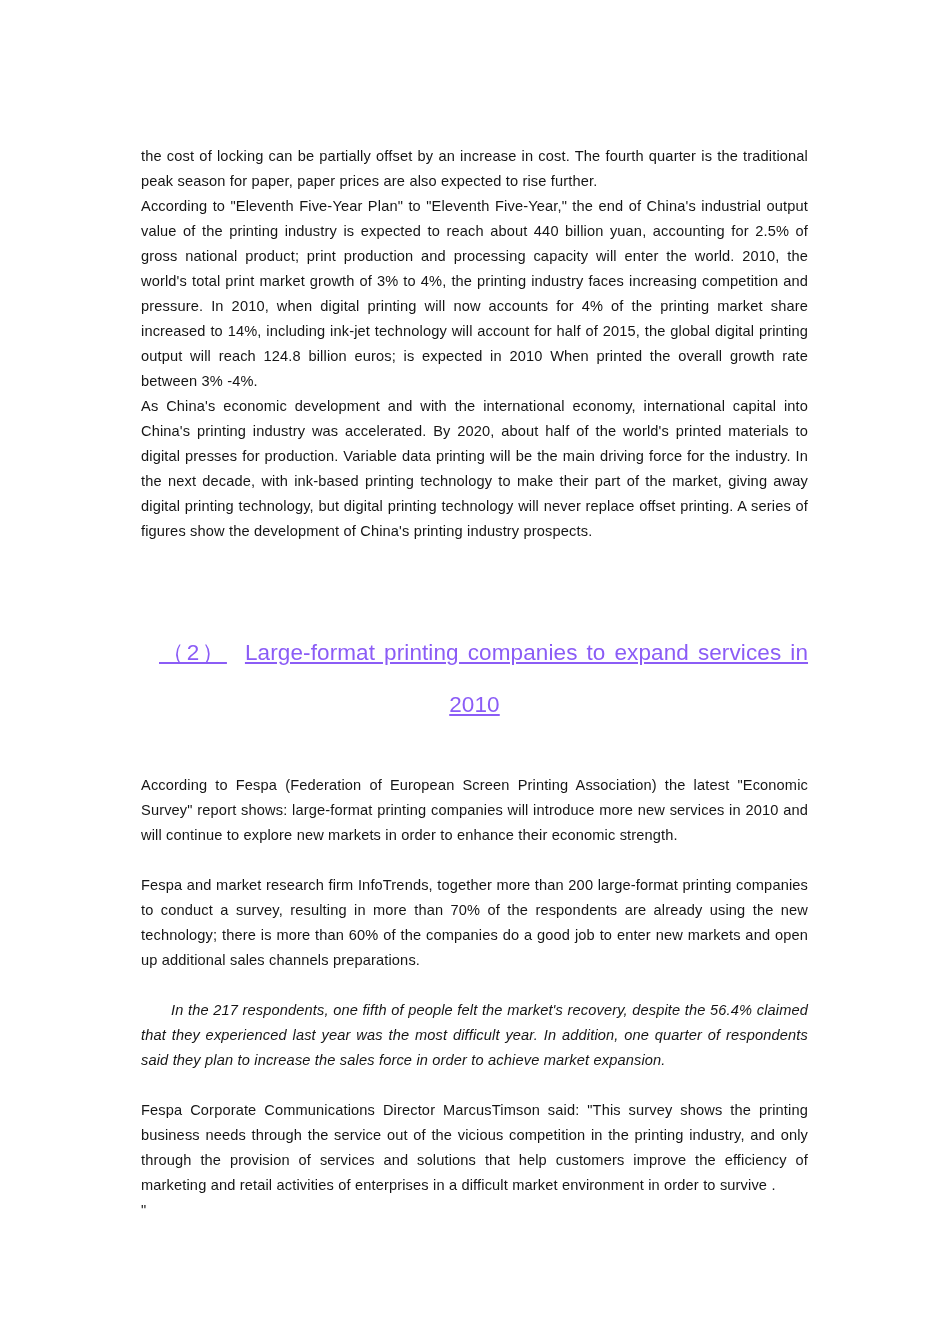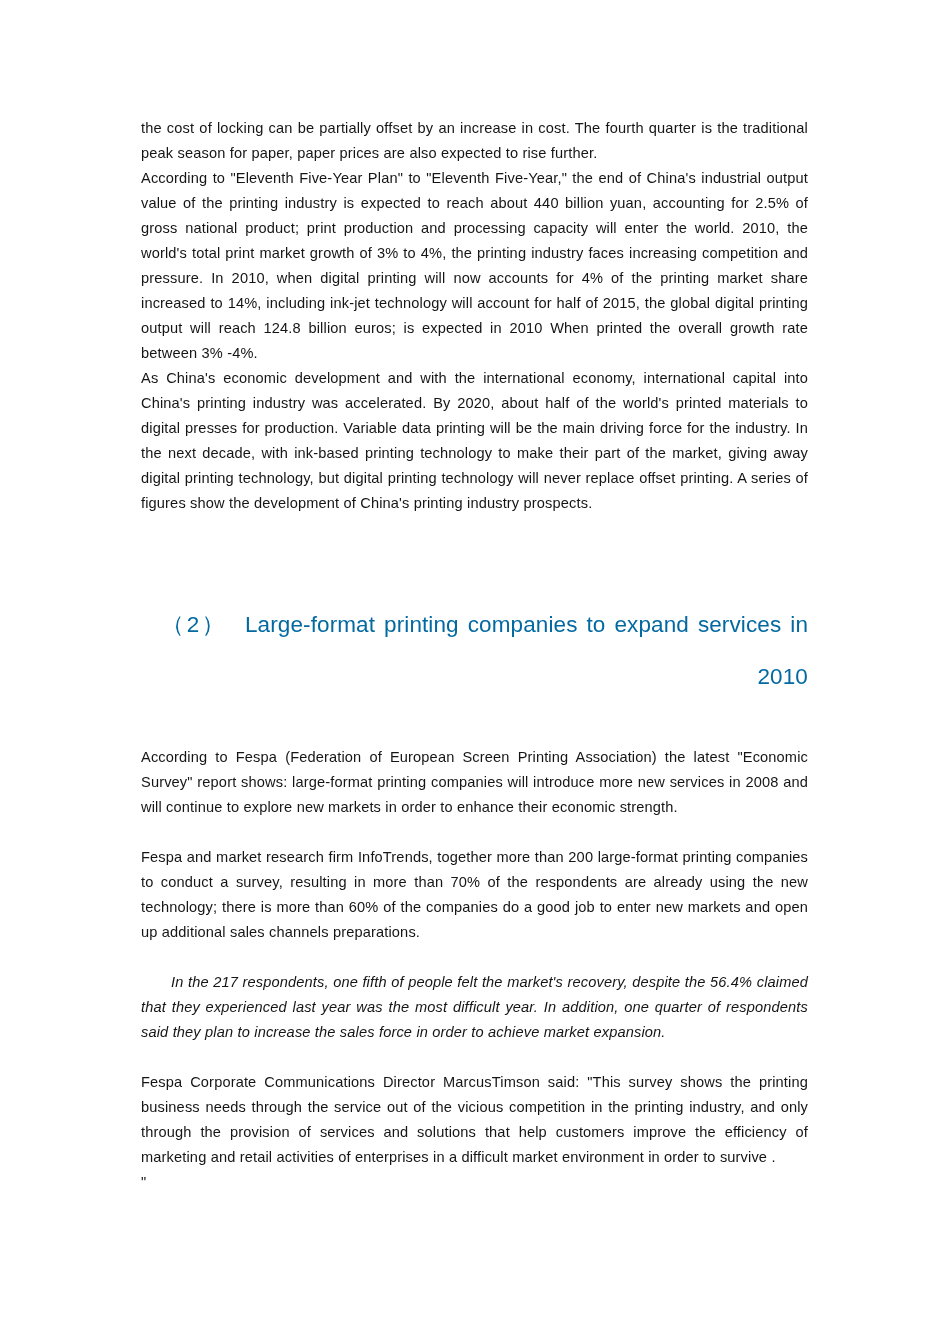--- a/index.html
+++ b/index.html
@@ -14,20 +14,21 @@
     color: #000000;
     -webkit-font-smoothing: antialiased;
     overflow: hidden;
   }
   .page {
     position: relative;
     width: 950px;
     height: 1248px;
     background: #ffffff;
     box-sizing: border-box;
+    margin-top: 28px;
   }
   .content {
     position: absolute;
     left: 141px;
     top: 116px;
     width: 667px;
   }
   p.body-para {
     margin: 0;
     font-size: 14.6px;
@@ -42,43 +43,44 @@
   .pre-heading-gap { height: 83px; }
   .post-heading-gap { height: 42px; }
 
   h2.section-heading {
     margin: 0;
     font-size: 22.5px;
     font-weight: 400;
     line-height: 52px;
     text-align: justify;
     text-justify: inter-word;
-    color: #0369a1;
+    color: #8b5cf6;
     letter-spacing: 0.005em;
+    text-decoration: underline;
   }
   h2.section-heading .heading-indent {
     display: inline-block;
     width: 18px;
   }
   h2.section-heading .heading-num {
     letter-spacing: 0;
   }
   h2.section-heading .heading-sep {
     display: inline-block;
     width: 18px;
   }
   
   h2.section-heading .heading-line1 {
     display: block;
     text-align: justify;
     text-align-last: justify;
   }
   h2.section-heading .heading-line2 {
     display: block;
-    text-align: right;
+    text-align: center;
   }
 
   p.indent-first {
     text-indent: 30px;
     font-style: italic;
   }
   .tail-quote {
     margin: 0;
     font-size: 14.6px;
     line-height: 25px;
@@ -100,21 +102,21 @@
 
     <div class="pre-heading-gap"></div>
 
     <h2 class="section-heading">
       <span class="heading-line1"><span class="heading-indent"></span><span class="heading-num">（2）</span><span class="heading-sep"></span><span>Large-format printing companies to expand services in</span></span>
       <span class="heading-line2">2010</span>
     </h2>
 
     <div class="post-heading-gap"></div>
 
-    <p class="body-para">According to Fespa (Federation of European Screen Printing Association) the latest "Economic Survey" report shows: large-format printing companies will introduce more new services in 2008 and will continue to explore new markets in order to enhance their economic strength.</p>
+    <p class="body-para">According to Fespa (Federation of European Screen Printing Association) the latest "Economic Survey" report shows: large-format printing companies will introduce more new services in 2010 and will continue to explore new markets in order to enhance their economic strength.</p>
 
     <div class="block-gap-md"></div>
 
     <p class="body-para">Fespa and market research firm InfoTrends, together more than 200 large-format printing companies to conduct a survey, resulting in more than 70% of the respondents are already using the new technology; there is more than 60% of the companies do a good job to enter new markets and open up additional sales channels preparations.</p>
 
     <div class="block-gap-md"></div>
 
     <p class="body-para indent-first">In the 217 respondents, one fifth of people felt the market's recovery, despite the 56.4% claimed that they experienced last year was the most difficult year. In addition, one quarter of respondents said they plan to increase the sales force in order to achieve market expansion.</p>
 
     <div class="block-gap-md"></div>

